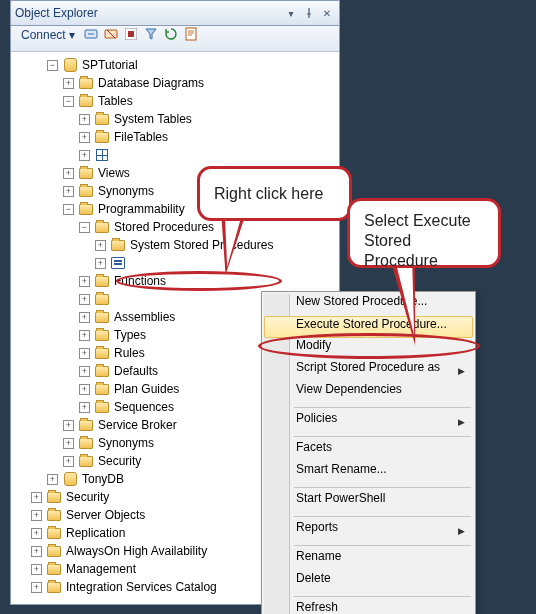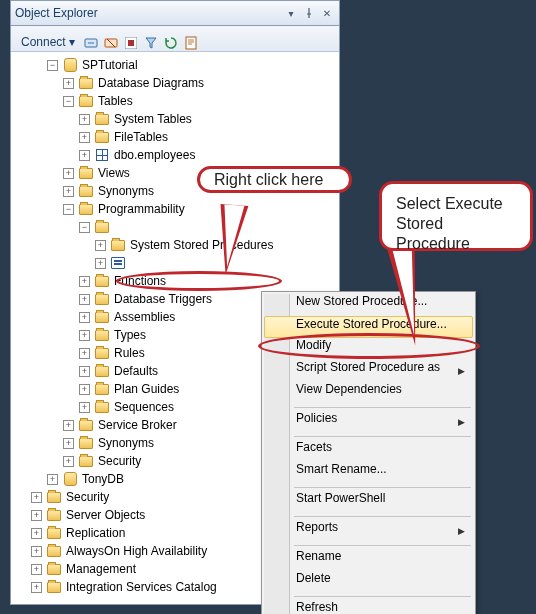--- a/index.html
+++ b/index.html
@@ -36,21 +36,21 @@
     display: flex; align-items: center; justify-content: center;
     font-size: 10px;
     color: #4a5a70;
     cursor: default;
   }
   .toolbar {
     height: 26px;
     background: linear-gradient(#f3f6fb, #e4ebf4);
     border-bottom: 1px solid #b8c6d9;
     display: flex;
-    align-items: flex-end;
+    align-items: flex-start;
     padding: 0 6px;
     gap: 4px;
   }
   .toolbar .btn {
     display: flex; align-items: center;
     padding: 2px 4px;
     font-size: 12px;
     color: #1a3e6e;
     cursor: default;
   }
@@ -187,26 +187,26 @@
     background: #fff;
     border: 3px solid #c0272d;
     border-radius: 14px;
     padding: 10px 14px;
     font-size: 16px;
     color: #222;
     line-height: 1.25;
   }
   .callout.c1 {
     left: 197px; top: 166px;
-    width: 155px; height: 27px;
+    width: 155px; height: 55px;
     display:flex; align-items:center;text-align:center;
   }
   .callout.c2 {
-    left: 347px; top: 181px;
-    width: 154px; height: 70px; margin-left: 32px;
+    left: 347px; top: 198px;
+    width: 154px; height: 70px;
   }
   .call-tail {
     position: absolute;
     width: 0; height: 0;
   }
   .tail1 {
     left: 218px; top: 205px;
     border-left: 10px solid transparent;
     border-right: 18px solid transparent;
     border-top: 70px solid #c0272d;
@@ -342,21 +342,20 @@
           <span class="folder"></span>
         </span>
         <span class="n-label ">FileTables</span>
       </div>
       <div class="node">
         <span class="indent" style="width:64px"></span>
         <span class="expander">+</span>
         <span class="nicon">
           <span class="tableicon"></span>
         </span>
-        <span class="n-label ">dbo.employees</span>
       </div>
       <div class="node">
         <span class="indent" style="width:48px"></span>
         <span class="expander">+</span>
         <span class="nicon">
           <span class="folder"></span>
         </span>
         <span class="n-label ">Views</span>
       </div>
       <div class="node">
@@ -374,20 +373,21 @@
           <span class="folder"></span>
         </span>
         <span class="n-label ">Programmability</span>
       </div>
       <div class="node">
         <span class="indent" style="width:64px"></span>
         <span class="expander">−</span>
         <span class="nicon">
           <span class="folder"></span>
         </span>
+        <span class="n-label ">Stored Procedures</span>
       </div>
       <div class="node">
         <span class="indent" style="width:80px"></span>
         <span class="expander">+</span>
         <span class="nicon">
           <span class="folder"></span>
         </span>
         <span class="n-label ">System Stored Procedures</span>
       </div>
       <div class="node">
@@ -404,21 +404,20 @@
           <span class="folder"></span>
         </span>
         <span class="n-label ">Functions</span>
       </div>
       <div class="node">
         <span class="indent" style="width:64px"></span>
         <span class="expander">+</span>
         <span class="nicon">
           <span class="folder"></span>
         </span>
-        <span class="n-label ">Database Triggers</span>
       </div>
       <div class="node">
         <span class="indent" style="width:64px"></span>
         <span class="expander">+</span>
         <span class="nicon">
           <span class="folder"></span>
         </span>
         <span class="n-label ">Assemblies</span>
       </div>
       <div class="node">

